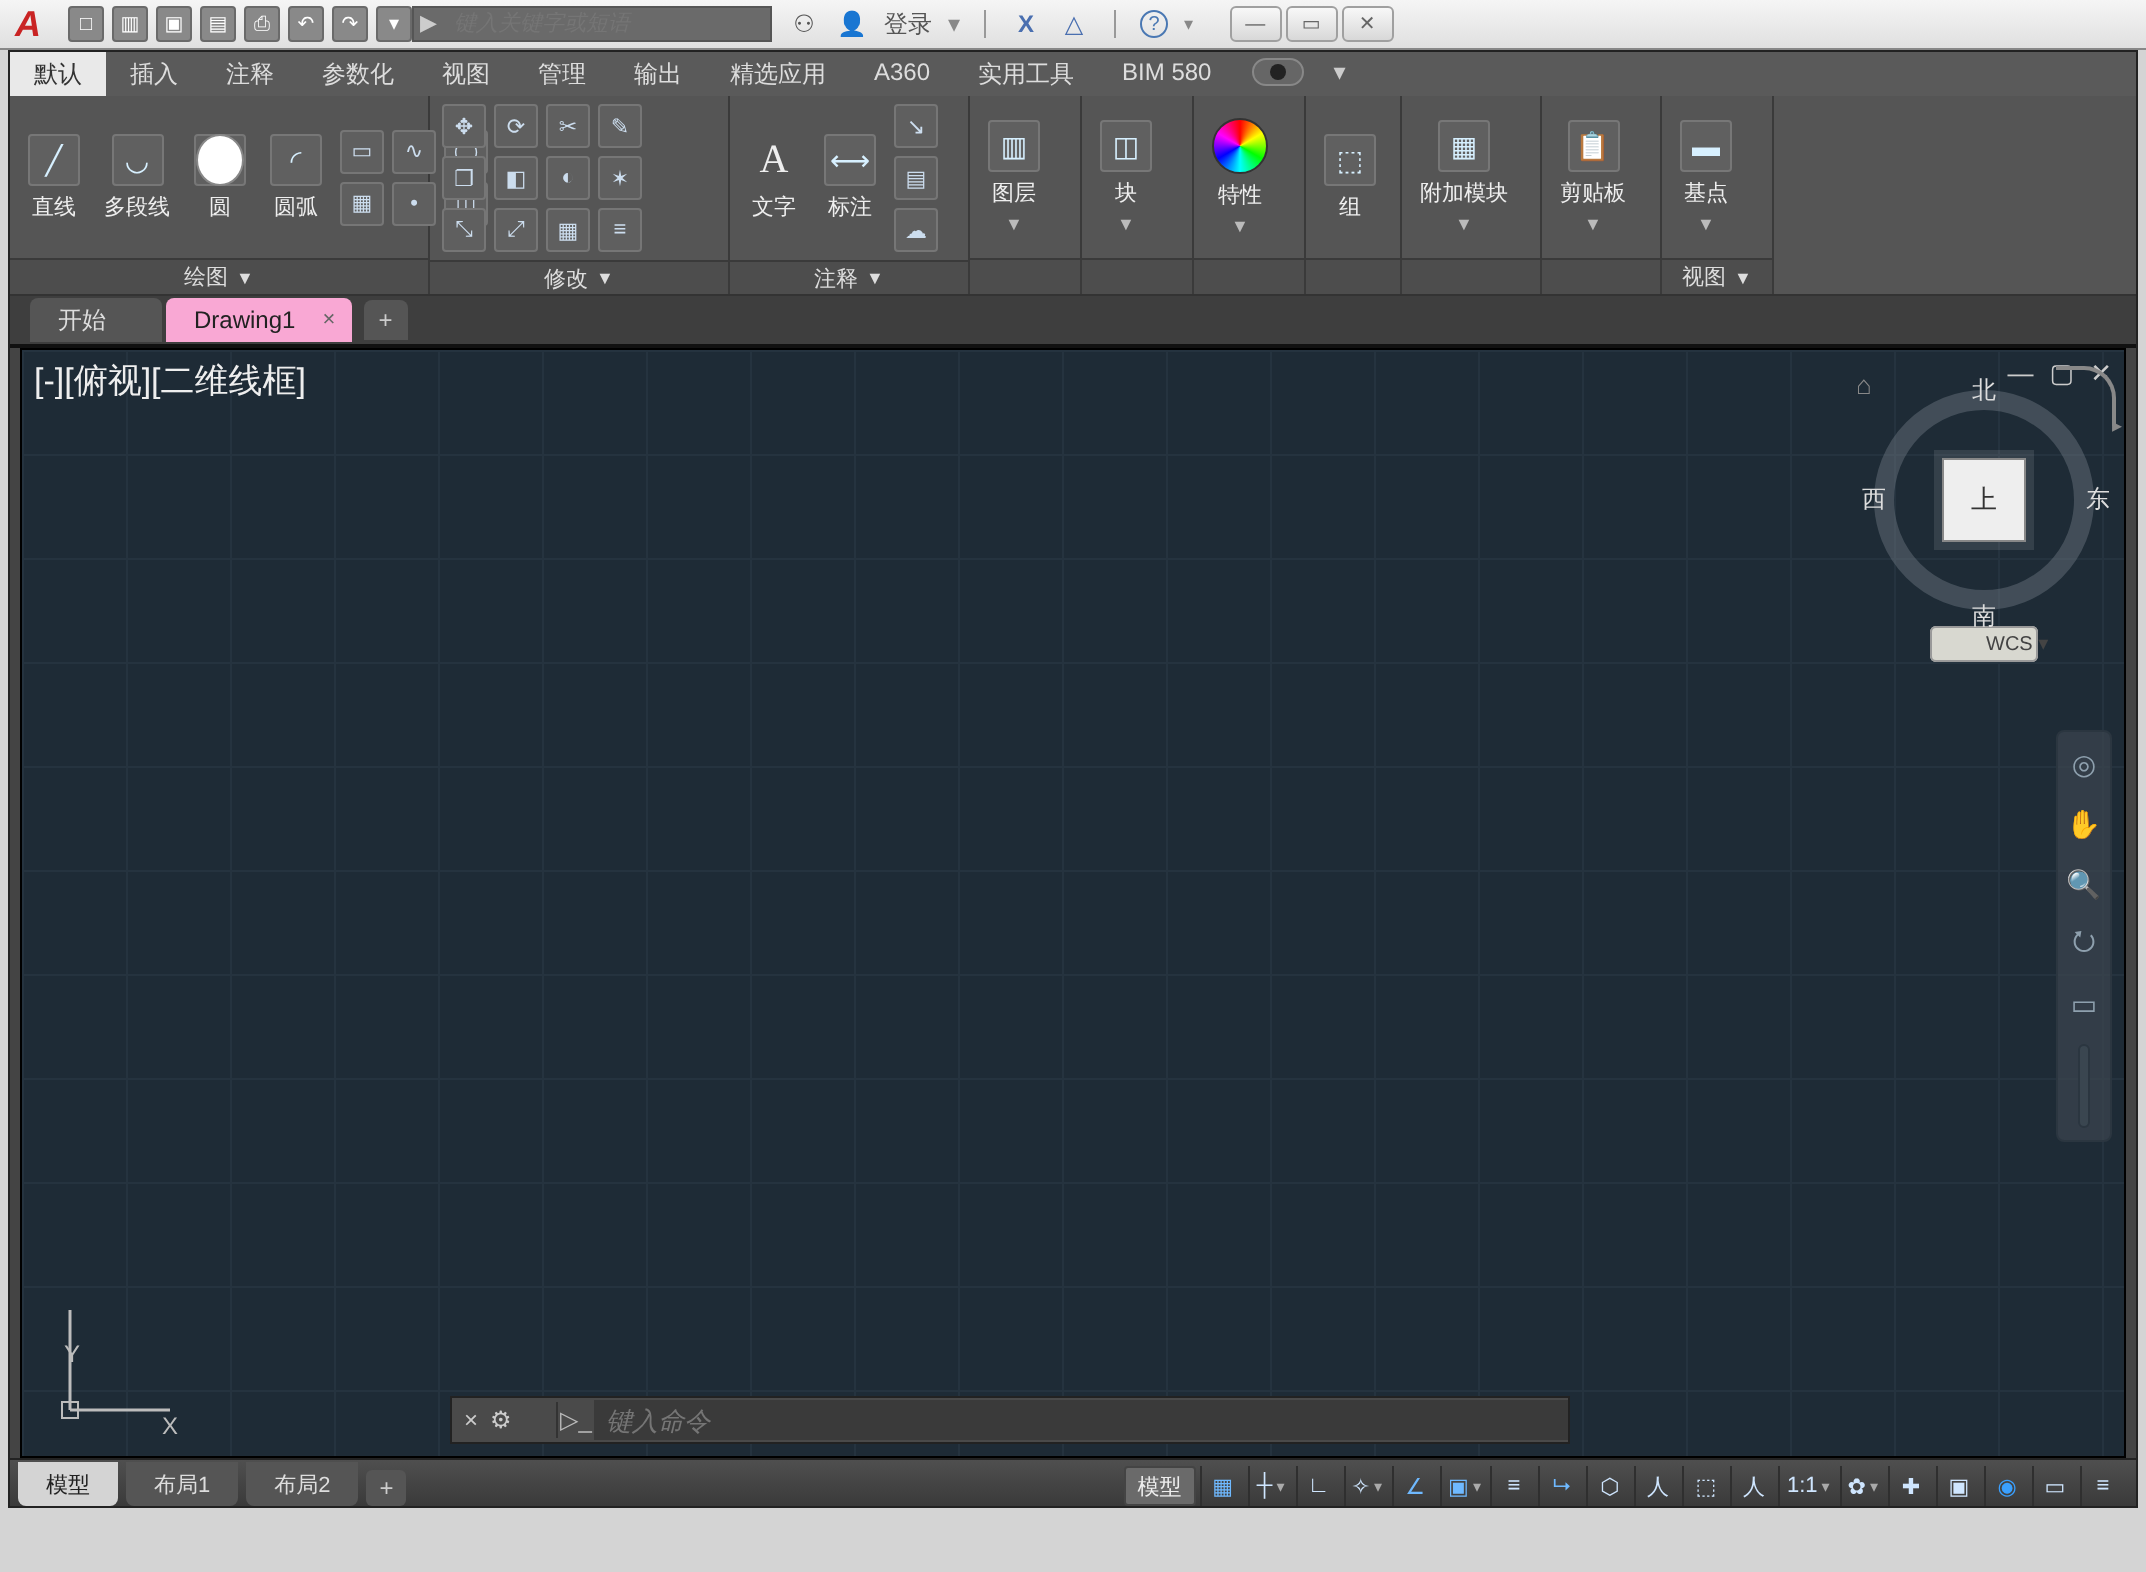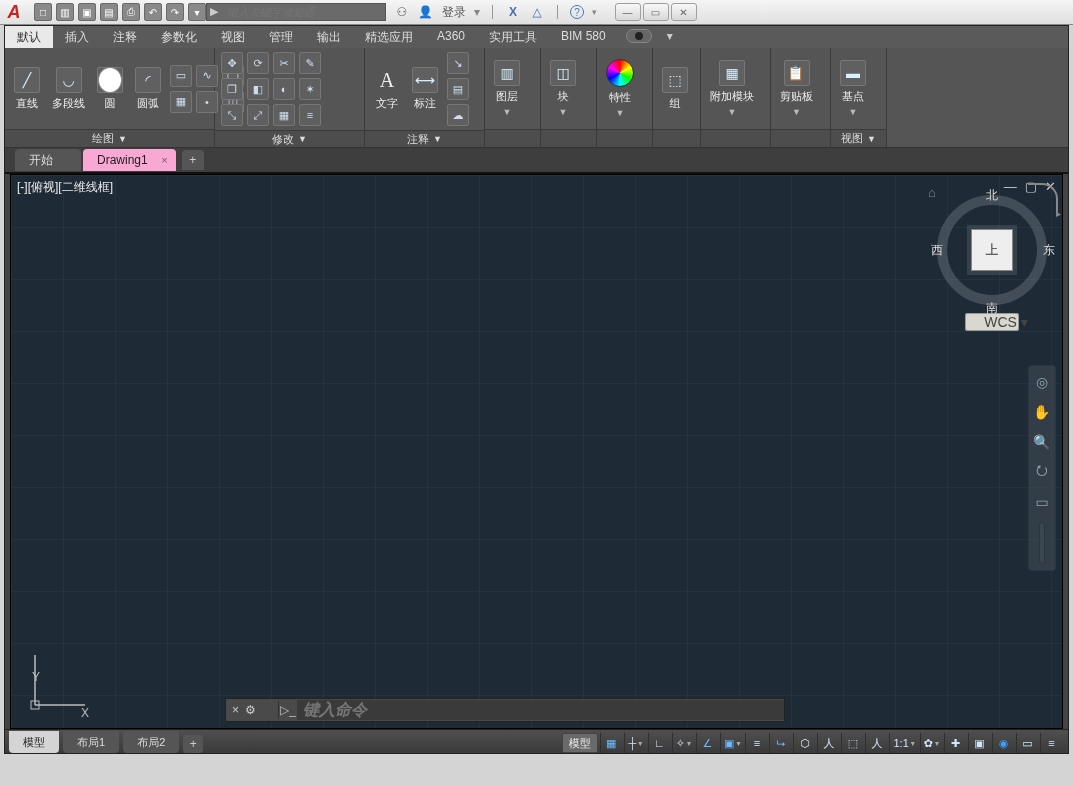--- a/index.html
+++ b/index.html
@@ -49,53 +49,53 @@
 .doctab { height:22px; padding: 0 28px 0 14px; display:flex; align-items:center; position:relative; background:#555; border-radius:4px 4px 0 0; color:#ddd; font-size:12px;}
 .doctab.active { background:#f9a8d4; color:#222; }
 .doctab .x { position:absolute; right:8px; font-size:11px; color:#666; }
 .addtab { width:22px; height:20px; background:#555; border-radius:4px 4px 0 0; display:flex; align-items:center; justify-content:center; margin-left:4px; color:#ccc;}
 
 
 .workspace { position:relative; height:555px; margin:0 5px; background:#1e2b36; background-image:
   linear-gradient(#25333f 1px, transparent 1px),
   linear-gradient(90deg,#25333f 1px, transparent 1px);
   background-size:52px 52px; border:1px solid #000; }
-.vp-label { position:absolute; top:4px; left:6px; color:#eee; font-size:12px; }
+.vp-label { position:absolute; top:4px; left:6px; color:#eee; font-size:17px; }
 .vp-ctrl { position:absolute; top:4px; right:6px; display:flex; gap:8px; color:#ccc; font-size:13px;}
 .ucs { position:absolute; bottom:10px; left:14px; color:#bcbcbc; }
 .ucs .y { position:absolute; bottom:34px; left:7px; }
 .ucs .x { position:absolute; bottom:-2px; left:56px; }
 .ucs svg{ overflow:visible;}
 
 
 .cube-wrap{ position:absolute; top:10px; right:10px; width:120px; }
 .compass{ width:110px;height:110px; position:relative; margin:10px auto 0; }
 .ring{ position:absolute; inset:0; border:10px solid rgba(120,130,140,.4); border-radius:50%; }
 .dir { position:absolute; font-size:12px; color:#ddd; }
 .dir.n{ top:-8px; left:50%; transform:translateX(-50%);}
 .dir.s{ bottom:-12px; left:50%; transform:translateX(-50%);}
 .dir.w{ left:-6px; top:50%; transform:translateY(-50%);}
 .dir.e{ right:-8px; top:50%; transform:translateY(-50%);}
 .cube{ position:absolute; top:34px; left:34px; width:42px; height:42px; background:#eee; border:1px solid #888; display:flex; align-items:center; justify-content:center; color:#333; font-size:13px; box-shadow:0 0 0 4px rgba(255,255,255,.1);}
 .home-ic{ position:absolute; top:0; left:-4px; color:#888; font-size:13px;}
 .curve{ position:absolute; top:-2px; right:-6px; width:30px; height:30px; border:2px solid #888; border-left:0; border-bottom:0; border-radius:0 16px 0 0;}
 .curve::after{content:"▸"; position:absolute; right:-5px; bottom:-6px; color:#888; font-size:10px;}
-.wcs{ margin:8px auto 0; width:54px; height:18px; background:#d8d8d0; border-radius:3px; color:#444; font-size:14px; display:flex; align-items:center; justify-content:center; box-shadow:0 0 0 1px #999 inset;padding-left:28px;}
+.wcs{ margin:8px auto 0; width:54px; height:18px; background:#d8d8d0; border-radius:3px; color:#444; font-size:10px; display:flex; align-items:center; box-shadow:0 0 0 1px #999 inset;padding-left:28px;}
 
 
 .navbar { position:absolute; top:190px; right:6px; width:28px; background:rgba(60,70,80,.7); border:1px solid #2b3640; border-radius:4px; padding:6px 0; display:flex; flex-direction:column; align-items:center; gap:10px; }
 .navbar .nic{ width:20px;height:20px; color:#8ea0ae; display:flex;align-items:center;justify-content:center; font-size:14px;}
 .navbar .bar{ width:6px;height:42px; background:#3a4650; border:1px solid #2b3640; border-radius:3px;}
 
 
 .cmdbar { position:absolute; bottom:6px; left:214px; width:560px; height:24px; background:#4a4a4a; border:1px solid #222; display:flex; align-items:center; }
 .cmdbar .pre{ width:52px; display:flex; gap:6px; padding:0 6px; color:#ccc; font-size:12px;}
 .cmdbar .div{ width:1px;height:18px;background:#333;}
 .cmdbar .cheur{ width:18px; color:#bbb; text-align:center;}
-.cmdbar input{ flex:1; background:#3a3a3a; border:0; height:20px; color:#eab308; font-size:16px; font-style:italic; padding:0 6px; outline:none;font-weight:bold;}
+.cmdbar input{ flex:1; background:#3a3a3a; border:0; height:20px; color:#eab308; font-size:13px; font-style:italic; padding:0 6px; outline:none;}
 
 
 .bottom { height:24px; background:linear-gradient(#4f4f4f,#3a3a3a); display:flex; align-items:flex-end; border-top:1px solid #222; }
 .btab { height:22px; padding:0 14px; background:#555; border-radius:0 0 4px 4px; margin-left:4px; display:flex; align-items:center; font-size:11px; color:#ddd;}
 .btab.active{ background:#d4d4d4; color:#222;}
 .badd{ width:20px;height:18px;background:#555;margin-left:4px;border-radius:3px;display:flex;align-items:center;justify-content:center;color:#ccc;}
 .status { margin-left:auto; display:flex; align-items:center; gap:2px; padding-right:6px;}
 .sbtn { height:20px; min-width:22px; padding:0 3px; display:flex; align-items:center; justify-content:center; color:#cfe6ff; font-size:11px; border-left:1px solid #2f2f2f;}
 .sbtn.txt{ background:#6a6a6a; border:1px solid #444; border-radius:2px; color:#eee; padding:0 6px;}
 .sbtn.blue{ color:#6fb9ff;}

